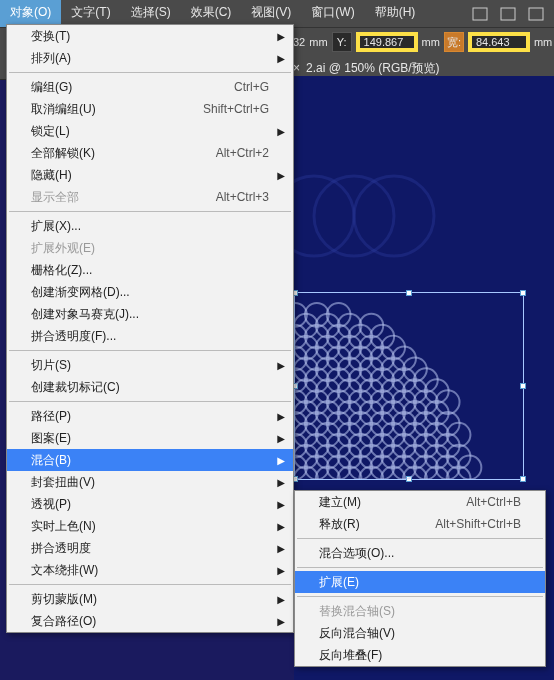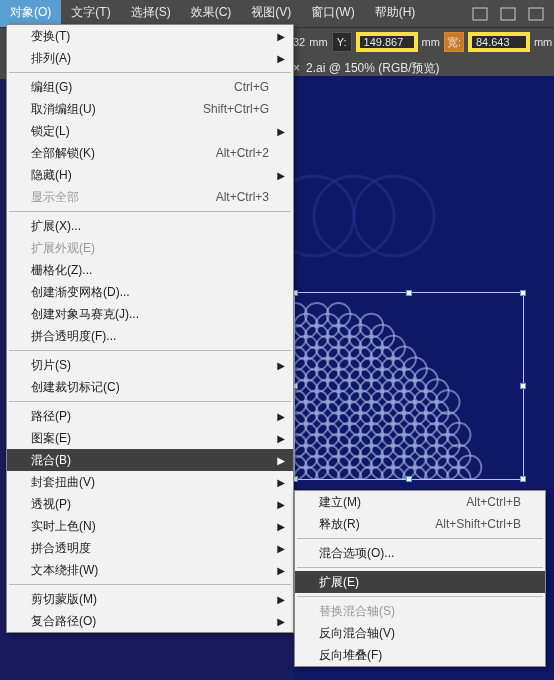--- a/index.html
+++ b/index.html
@@ -14,21 +14,21 @@
 .tool-label{width:20px;height:20px;background:#2a2a2a;color:#e6e6e6;display:flex;align-items:center;justify-content:center;border:1px solid #555;font-size:11px}
 .tool-label.o{background:#c97a2a;border-color:#d88830}
 .tool-input{height:20px;width:62px;background:#2a2a2a;border:4px solid #fde047;color:#e6e6e6;font-size:11px;padding:0 4px}
 .unit{color:#e6e6e6;font-size:11px}
 .tabbar{position:absolute;left:293px;top:28px;height:24px;display:flex;align-items:center;gap:6px}
 .tab-x{color:#e6e6e6}
 .tab-name{color:#e6e6e6;font-size:12px}
 .dropdown{position:absolute;left:6px;top:24px;width:288px;background:#f2f2f2;border:1px solid #888;box-shadow:2px 2px 6px rgba(0,0,0,.4);z-index:10}
 .dd-item{height:22px;display:flex;align-items:center;padding:8px 24px;color:#222;cursor:default;position:relative}
 .dd-item.disabled{color:#999}
-.dd-item.highlight{background:#404040;color:#fff}
+.dd-item.highlight{background:#3b82f6;color:#fff}
 .dd-item .shortcut{margin-left:auto;color:#555}
 .dd-item .arrow{position:absolute;right:8px;font-size:10px}
 .dd-sep{height:1px;background:#bbb;margin:3px 2px}
 .submenu{position:absolute;left:294px;top:490px;width:252px;background:#f2f2f2;border:1px solid #888;box-shadow:2px 2px 6px rgba(0,0,0,.4);z-index:11}
 .canvas{position:absolute;right:0;top:76px;width:260px;height:604px;background:#0f1866}
 .sel{position:absolute;left:0;top:216px;width:230px;height:188px;border:1px solid #a8c8ff}
 .h{position:absolute;width:6px;height:6px;background:#fff;border:1px solid #5a9fd4}
 .h.tl{left:-3px;top:-3px}.h.tr{right:-3px;top:-3px}.h.bl{left:-3px;bottom:-3px}.h.br{right:-3px;bottom:-3px}
 .h.tm{left:50%;top:-3px;margin-left:-3px}.h.bm{left:50%;bottom:-3px;margin-left:-3px}
 .h.ml{left:-3px;top:50%;margin-top:-3px}.h.mr{right:-3px;top:50%;margin-top:-3px}

